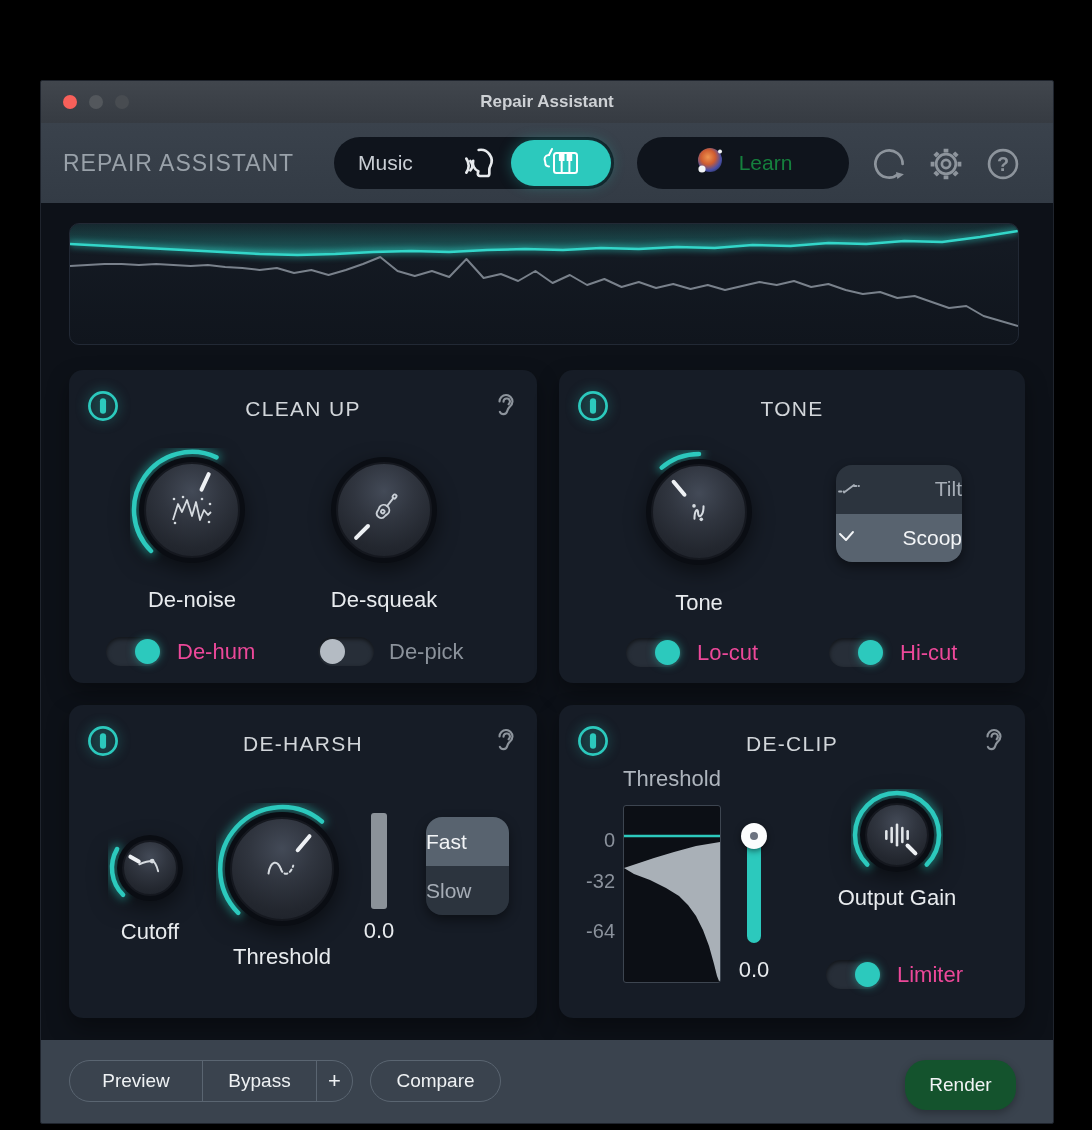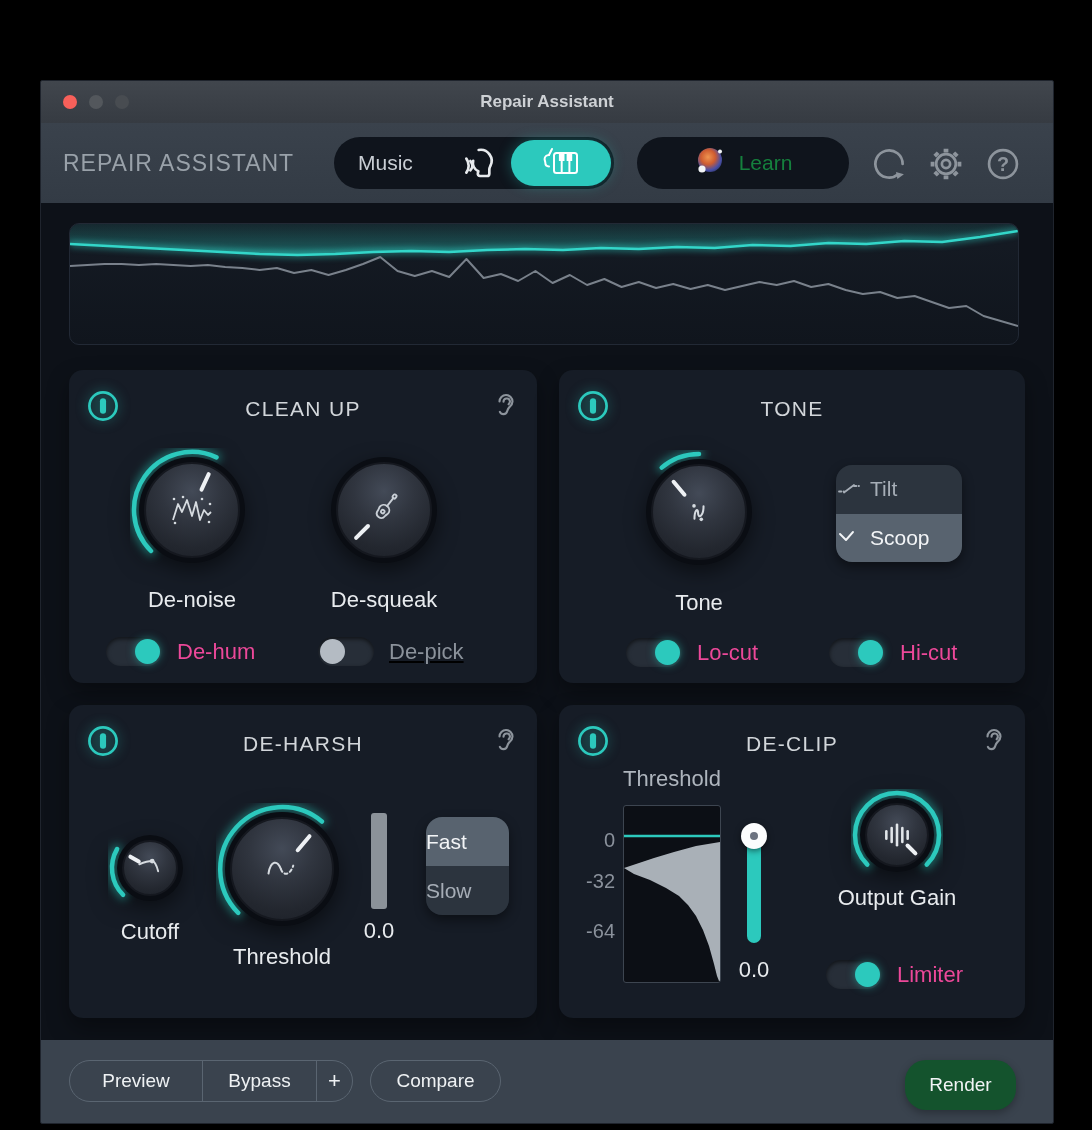--- a/index.html
+++ b/index.html
@@ -35,21 +35,21 @@
   
   .tgrow{position:absolute;display:flex;align-items:center;gap:15px;}
   .toggle{width:56px;height:29px;border-radius:15px;background:#272e38;position:relative;box-shadow:inset 0 2px 4px rgba(0,0,0,.6);}
   .toggle .dot{position:absolute;top:2px;width:25px;height:25px;border-radius:50%;}
   .toggle.on .dot{right:2px;background:#2cc9bd;box-shadow:0 0 9px rgba(44,201,189,.55);}
   .toggle.off .dot{left:2px;background:#b4bbc3;}
   .tlab-on{color:#ec4899;font-size:22px;}
   .tlab-off{color:#8b929b;font-size:22px;}
   
   .seg{position:absolute;border-radius:16px;overflow:hidden;display:flex;flex-direction:column;box-shadow:0 5px 12px rgba(0,0,0,.45);}
-  .seg .opt{flex:1;display:flex;align-items:center;justify-content:flex-start;gap:8px;font-size:21px;}
+  .seg .opt{flex:1;display:flex;align-items:center;justify-content:space-between;gap:8px;font-size:21px;}
   .opt.sel{background:#58636f;color:#f3f5f7;}
   .opt.unsel{background:#2c343e;color:#a6adb6;}
   
   #histo{position:absolute;left:64px;top:100px;width:98px;height:178px;background:#0c0f15;border:1px solid #3d4550;border-radius:3px;box-sizing:border-box;overflow:hidden;}
   .axis-lab{position:absolute;width:48px;text-align:right;font-size:20px;color:#8a919b;}
   #slider-track{position:absolute;left:188px;top:124px;width:14px;height:114px;border-radius:7px;background:#2cc9bd;}
   #slider-handle{position:absolute;left:182px;top:118px;width:26px;height:26px;border-radius:50%;background:#fbfcfd;box-shadow:0 2px 6px rgba(0,0,0,.5);}
   #slider-handle .dot{position:absolute;left:9px;top:9px;width:8px;height:8px;border-radius:50%;background:#6b7280;}
   
   #harsh-meter{position:absolute;left:302px;top:108px;width:16px;height:96px;background:#8b9299;border-radius:3px;}
@@ -236,21 +236,21 @@
       </span>
     </div>
     <div class="plabel" style="left:315px;top:217px;">De-squeak</div>
 
     <div class="tgrow" style="left:37px;top:267px;">
       <span class="toggle on">
           <span class="dot"></span>
         </span>
       <span class="tlab-on">De-hum</span>
     </div>
-    <div class="tgrow" style="left:249px;top:267px;text-decoration:underline;">
+    <div class="tgrow" style="left:249px;top:267px;">
       <span class="toggle off">
           <span class="dot"></span>
         </span>
       <span class="tlab-off">De-pick</span>
     </div>
   </div>
 
   <div class="panel" style="left:518px;top:289px;width:466px;height:313px;">
     <span class="power">
       <svg width="34" height="34" viewBox="0 0 30 30">

